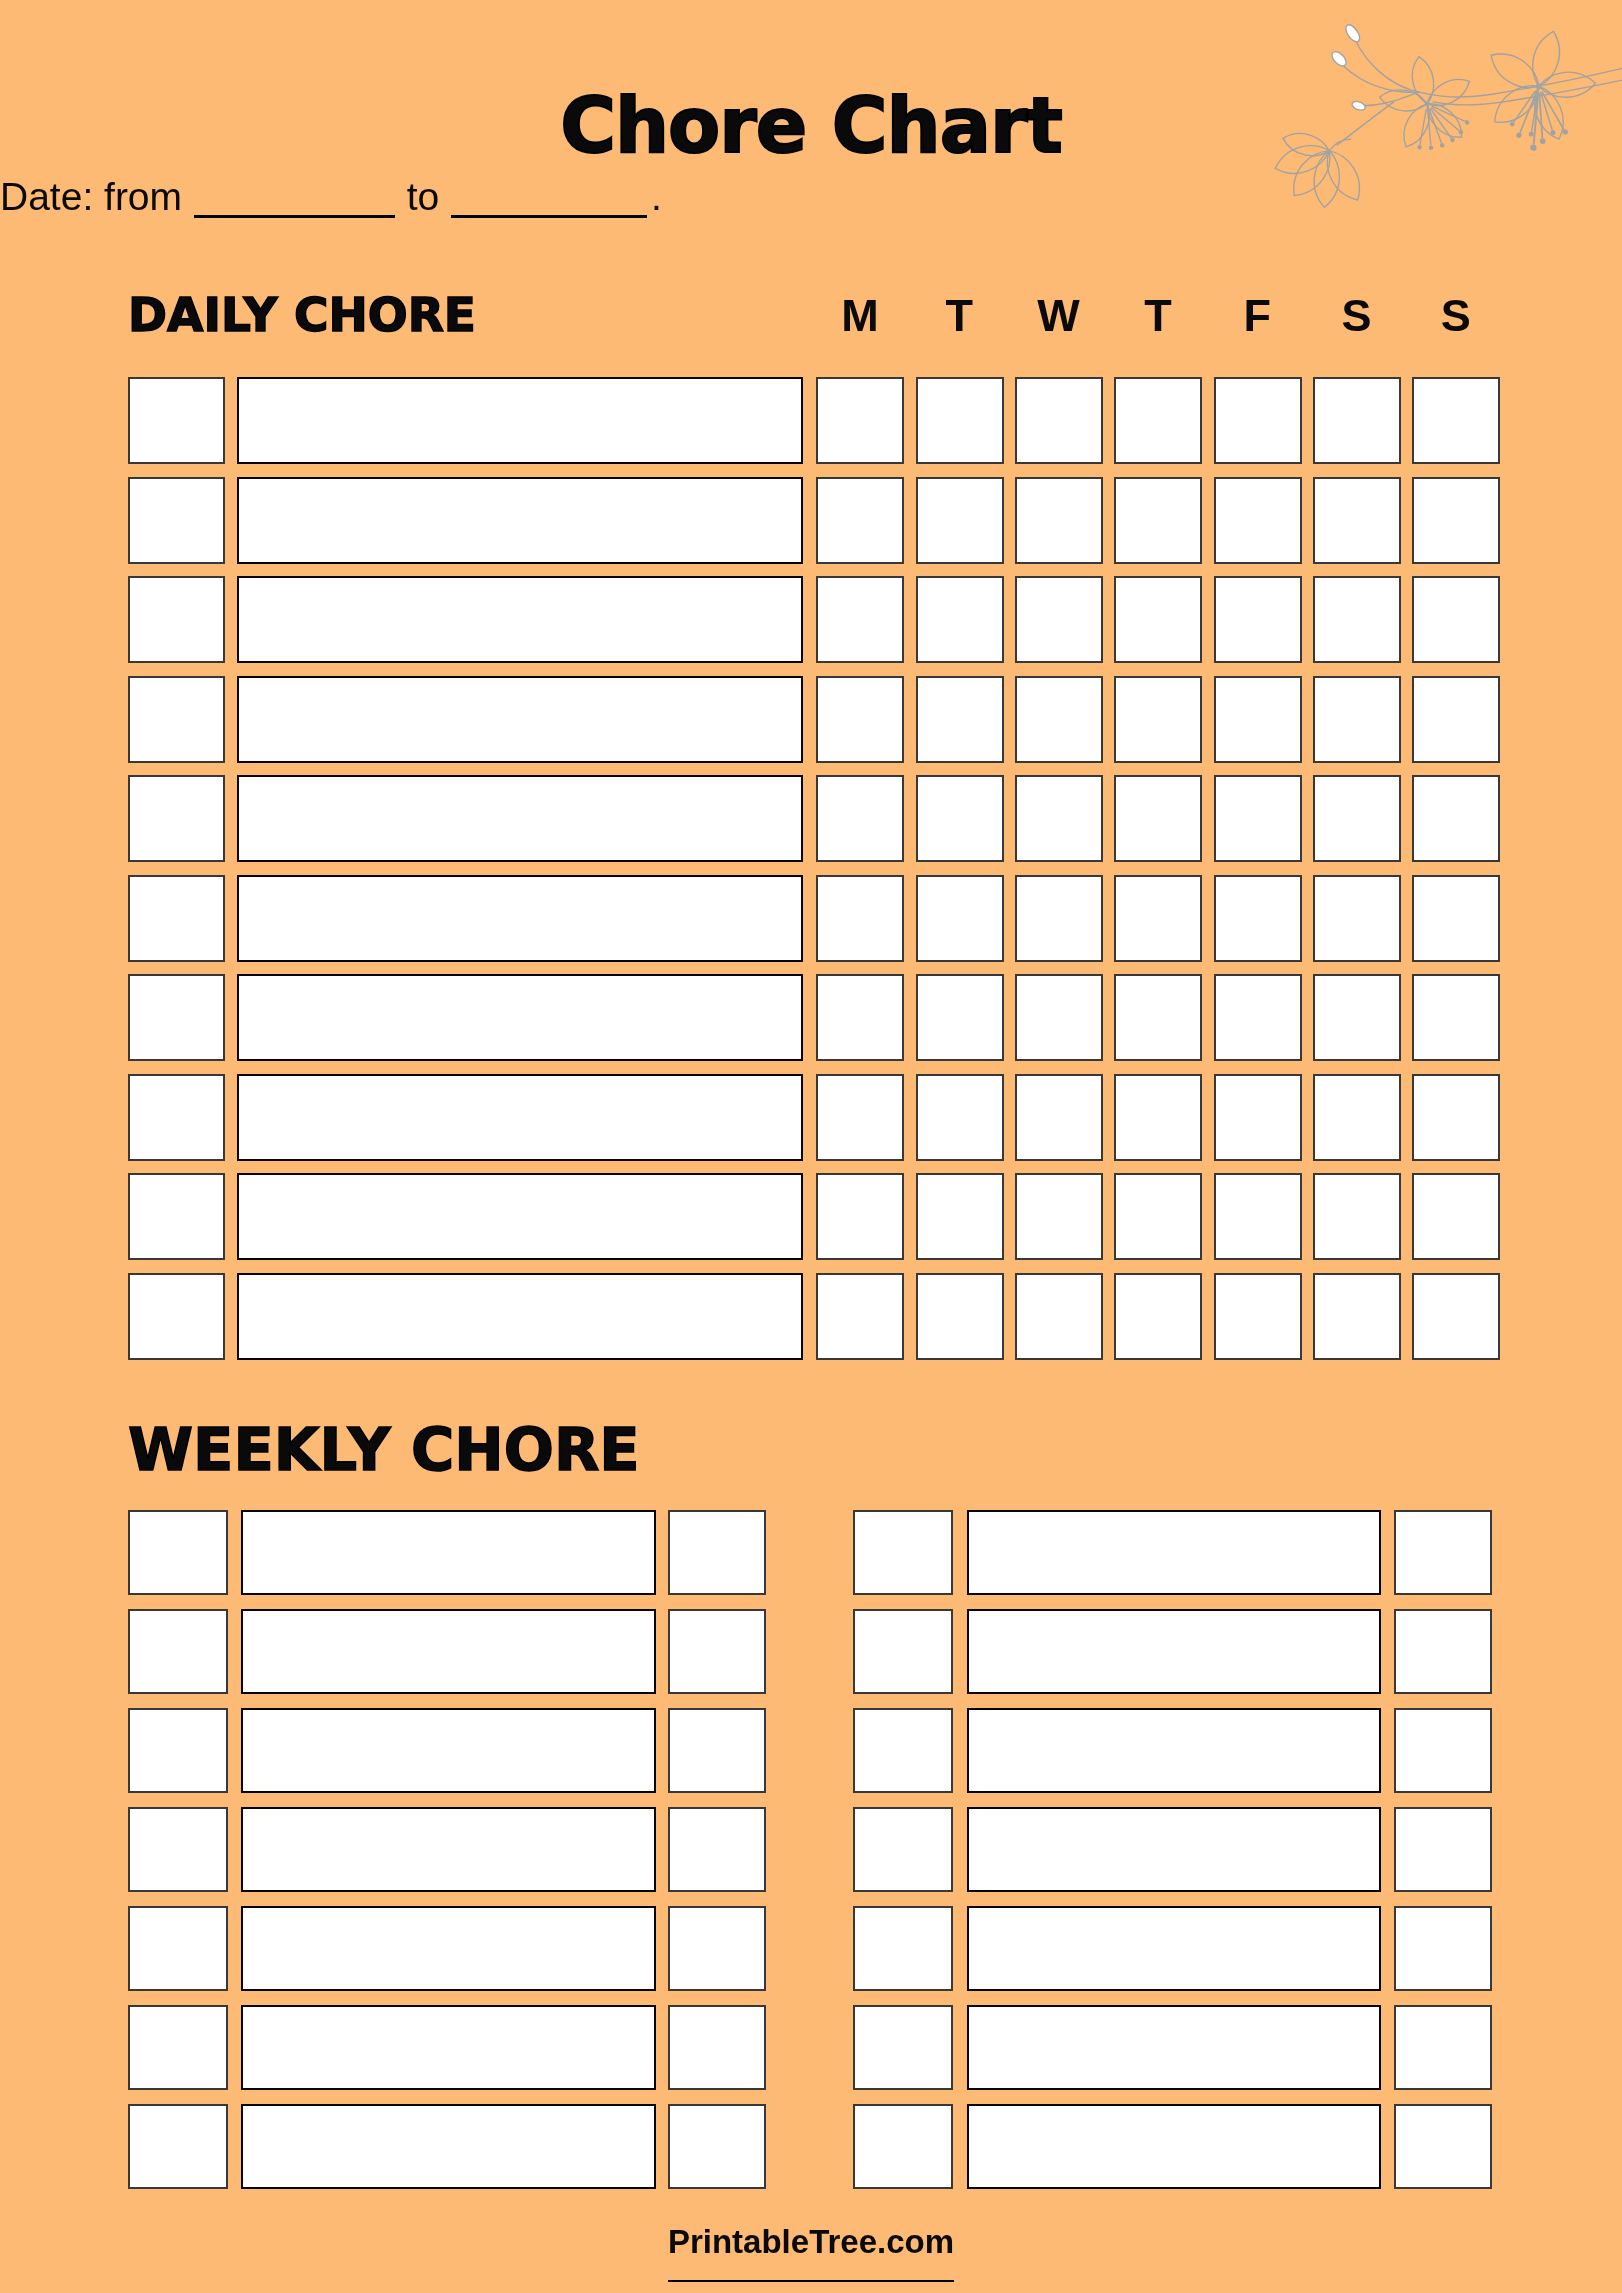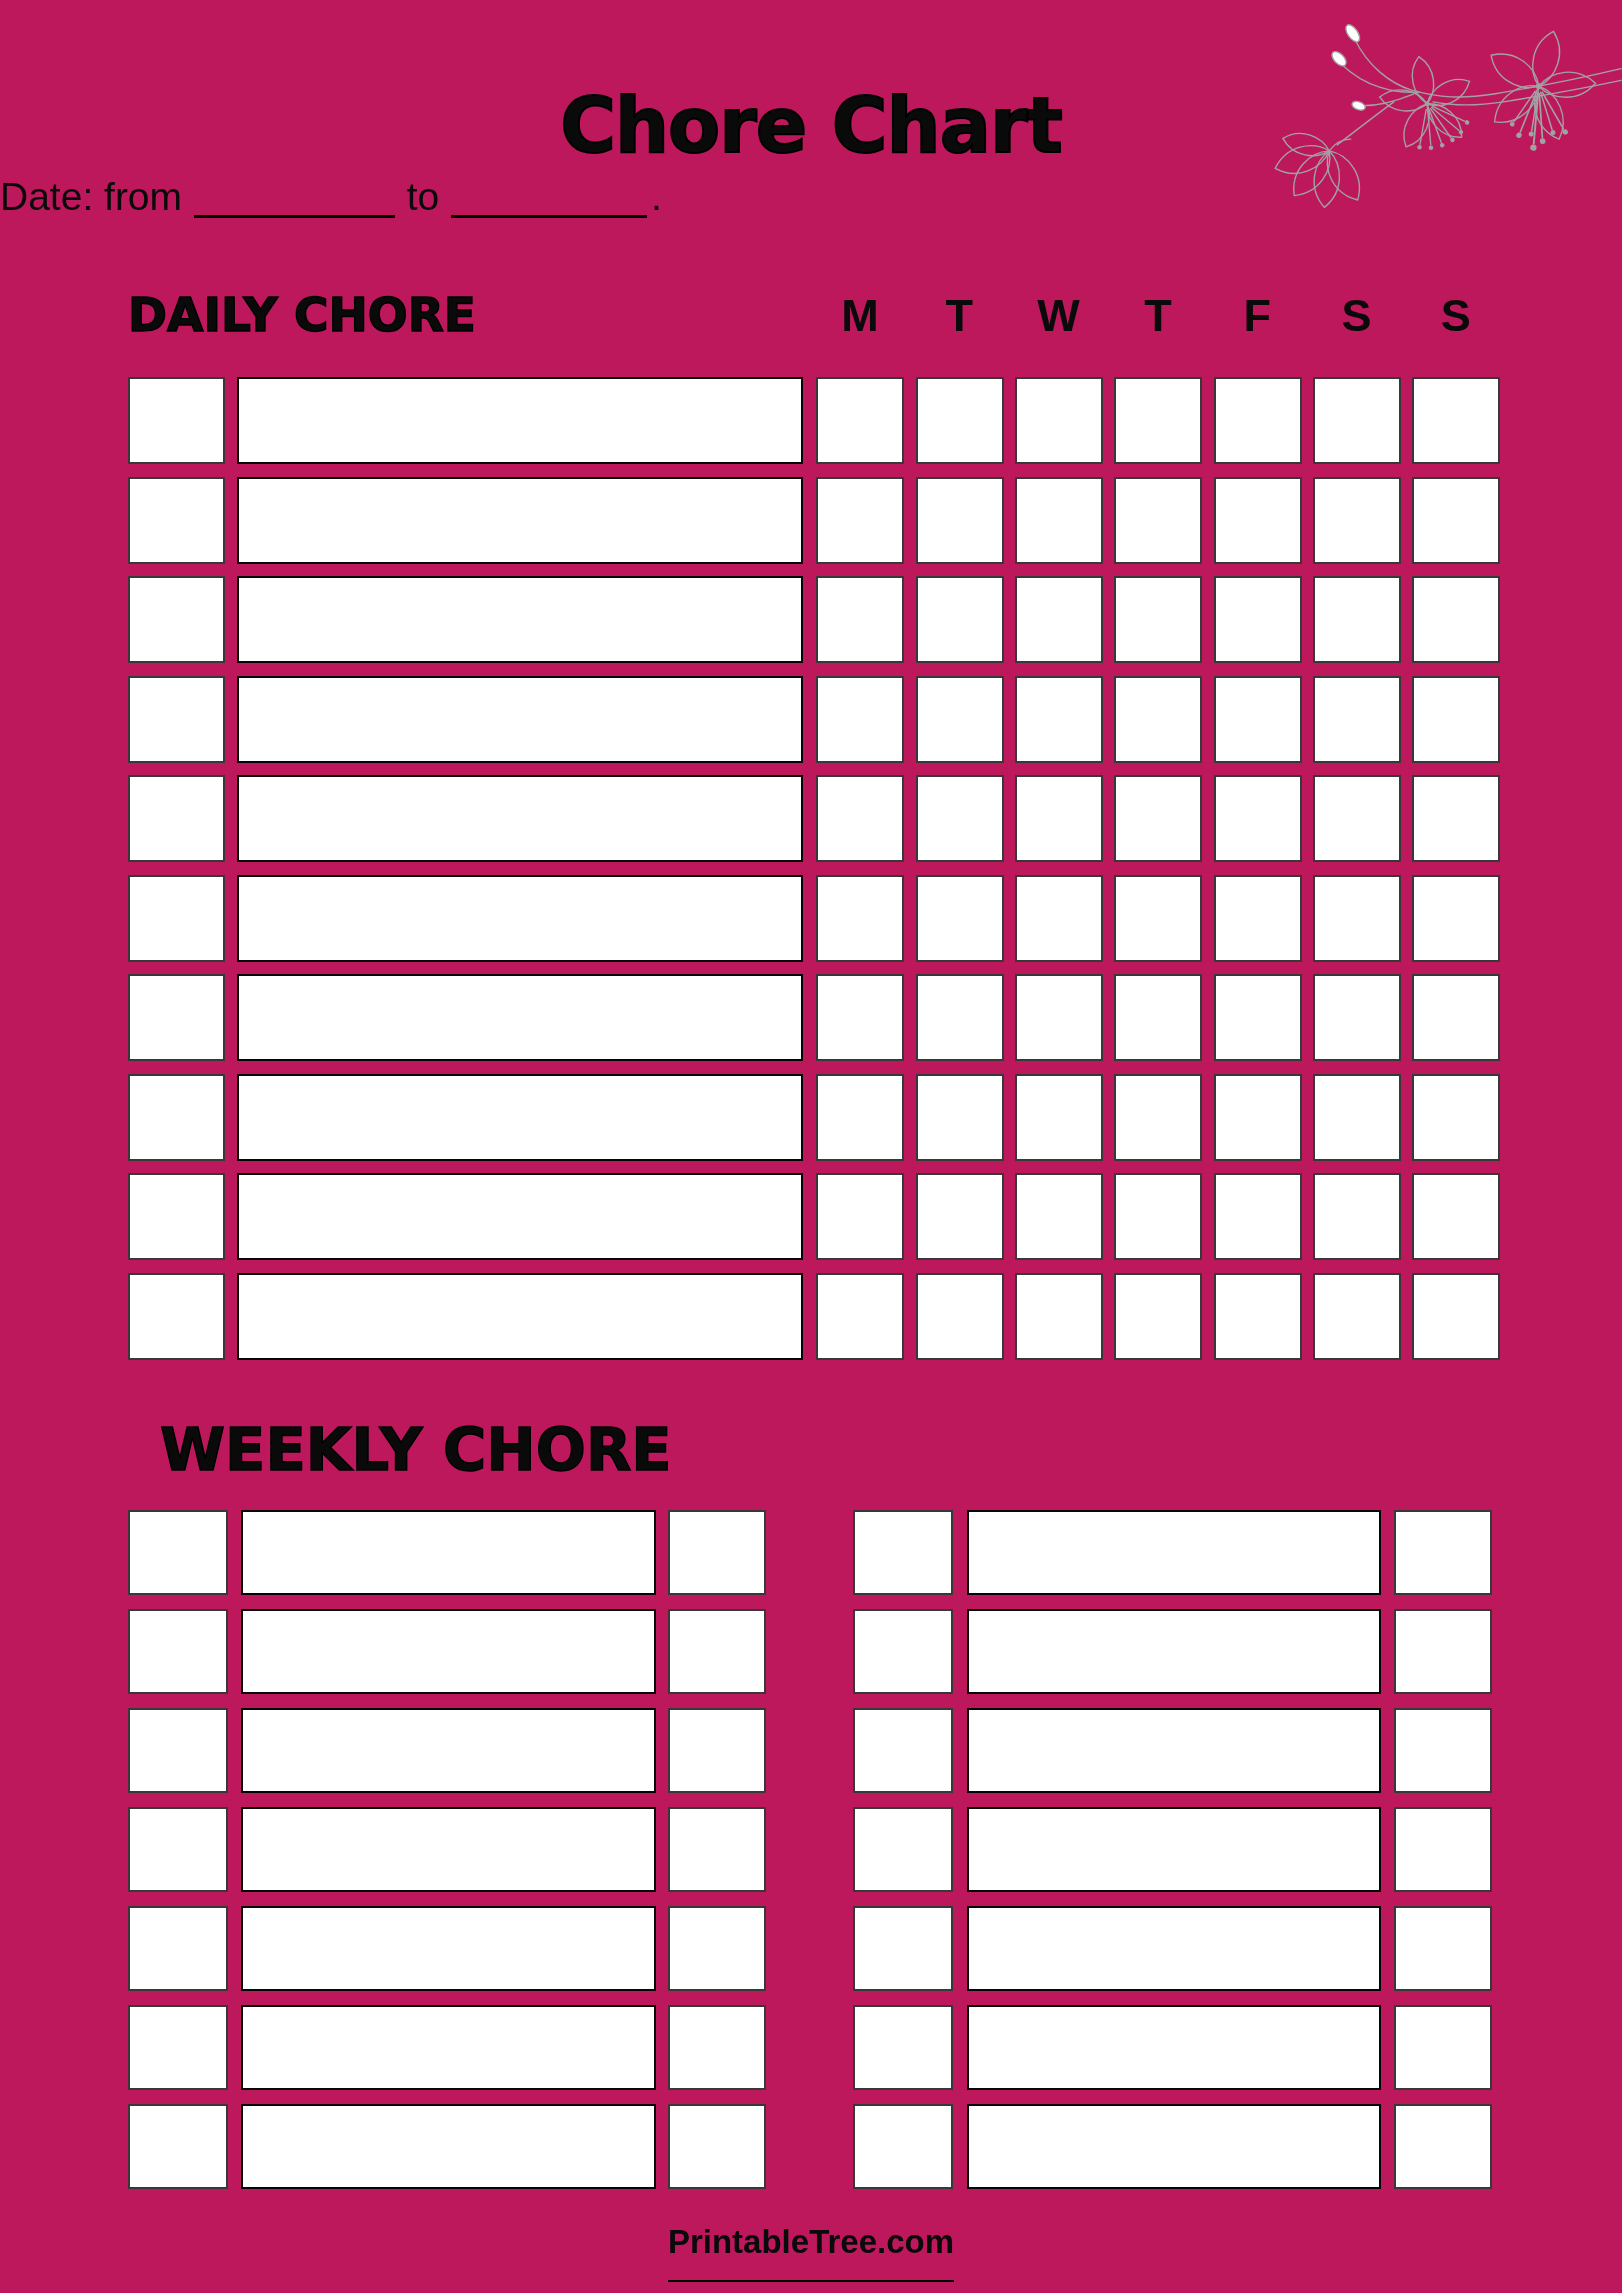--- a/index.html
+++ b/index.html
@@ -1,17 +1,17 @@
 <!DOCTYPE html>
 <html><head>
 <meta charset="utf-8">
 <style>
   html,body { margin:0; padding:0; background:#ffffff; }
   .page {
-    position:relative; width:1622px; height:2294px; background:#be185d;
+    position:relative; width:1622px; height:2294px; background:#fdba74;
     font-family:"Liberation Sans", sans-serif; color:#0a0a0a; overflow:hidden;
   }
   
   .title {
     position:absolute; top:88px; left:0; width:100%; text-align:center;
     font-family:"DejaVu Sans", sans-serif; font-weight:bold; font-size:76px;
     line-height:1; letter-spacing:-1px; -webkit-text-stroke:2px #000;
   }
   .date-line {
     position:absolute; top:177px; left:0; width:100%;
@@ -21,21 +21,21 @@
   .date-line .txt { padding-bottom:2px; }
   .blank { height:35px; border-bottom:3.9px solid #000; margin:0 11.8px; }
   .blank.b1 { width:201px; }
   .blank.b2 { width:196px; margin-right:3.9px; }
   
   .section-heading {
     position:absolute; left:128px; font-family:"DejaVu Sans", sans-serif;
     font-weight:bold; line-height:1; -webkit-text-stroke:1.5px #000;
   }
   #daily-heading  { top:291px;  font-size:47px;text-align:center; }
-  #weekly-heading { top:1420px; font-size:59px;margin-left:32px; }
+  #weekly-heading { top:1420px; font-size:59px; }
   
   .day-labels { position:absolute; top:293px; left:816px; display:flex; }
   .day-letter {
     width:88px; margin-left:11.3px; text-align:center;
     font-weight:bold; font-size:45px; line-height:1;
   }
   .day-letter:first-child { margin-left:0; }
   
   .box { box-sizing:border-box; background:#fff; }
   .daily-row, .weekly-row { position:absolute; left:128px; display:flex; }

